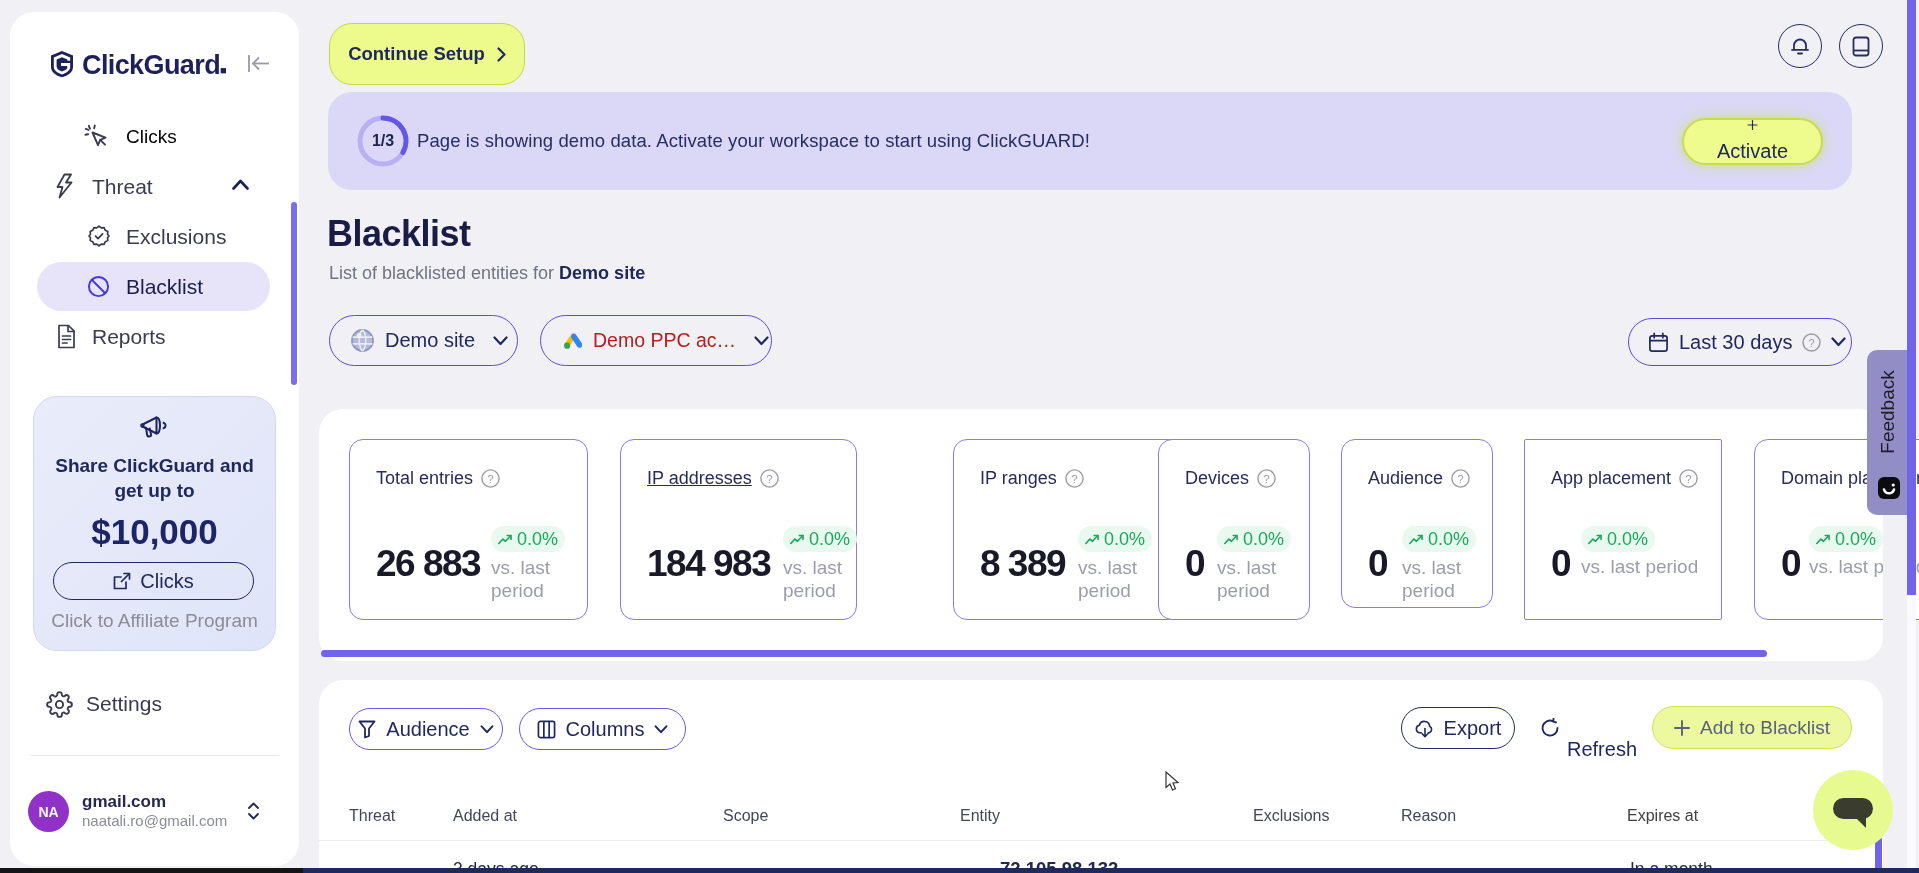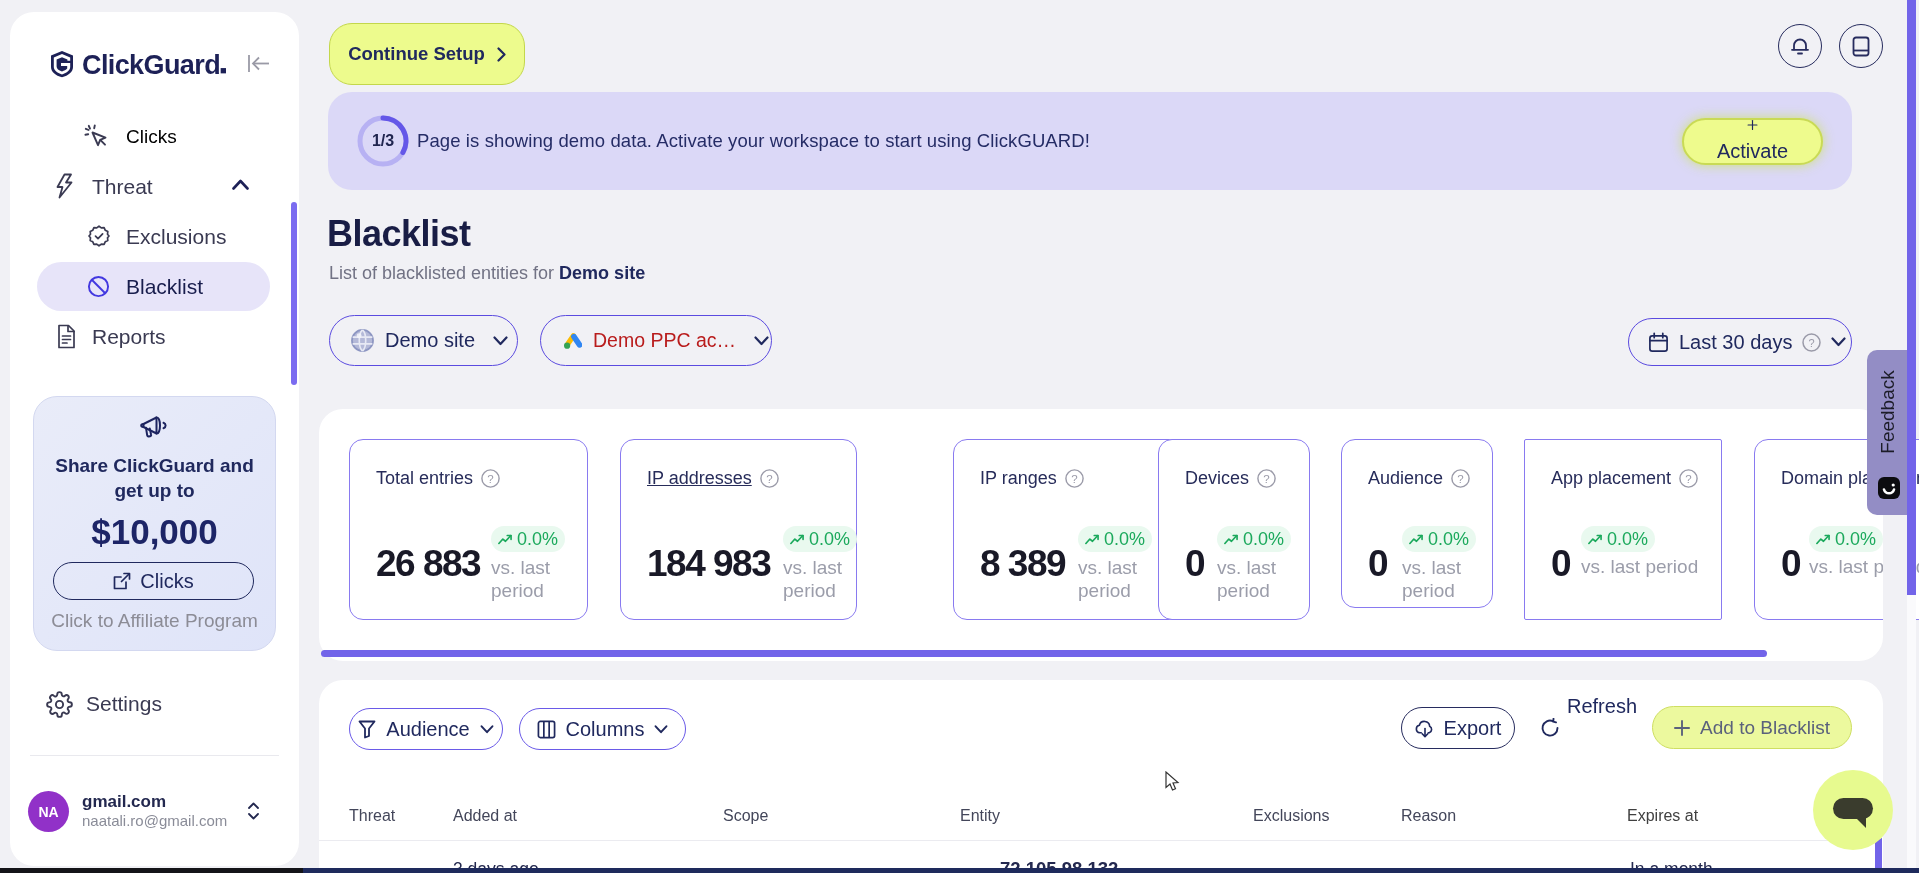--- a/index.html
+++ b/index.html
@@ -333,21 +333,21 @@
     <path d="M6.5 14.5 H5 A4 4 0 0 1 4.6 6.6 A5.5 5.5 0 0 1 15.4 7.7 A3.7 3.7 0 0 1 15 14.5 H14"></path>
     <path d="M10.5 10 V18"></path>
       <path d="M7.5 15.5 L10.5 18.5 L13.5 15.5"></path>
   </svg>
   <span style="font-size:20px;color:#20295e;">Export</span>
 </div>
 <svg class="abs" style="left:1540px;top:718px;" width="20" height="20" viewBox="0 0 20 20" fill="none" stroke="#20295e" stroke-width="1.9" stroke-linecap="round">
   <path d="M17.5 10 A7.5 7.5 0 1 1 13 3.2"></path>
   <path d="M13.5 0.8 L13.2 3.6 L16 4.4"></path>
 </svg>
-<div class="abs" style="left:1567px;top:695px;font-size:20px;color:#20295e;">Refresh</div>
+<div class="abs" style="left:1567px;top:738px;font-size:20px;color:#20295e;">Refresh</div>
 <div class="abs" style="left:1652px;top:706px;width:200px;height:43px;border-radius:22px;background:#ecf99e;border:1.5px solid #cede62;display:flex;align-items:center;justify-content:center;gap:10px;">
   <svg width="16" height="16" viewBox="0 0 17 17" stroke="#5a617c" stroke-width="2" stroke-linecap="round">
       <path d="M8.5 1 V16"></path>
       <path d="M1 8.5 H16"></path>
     </svg>
   <span style="font-size:19px;color:#5a617c;">Add to Blacklist</span>
 </div>
 
 <div class="abs" style="left:349px;top:807px;font-size:16px;color:#43465a;">Threat</div>
 <div class="abs" style="left:453px;top:807px;font-size:16px;color:#43465a;">Added at</div>

